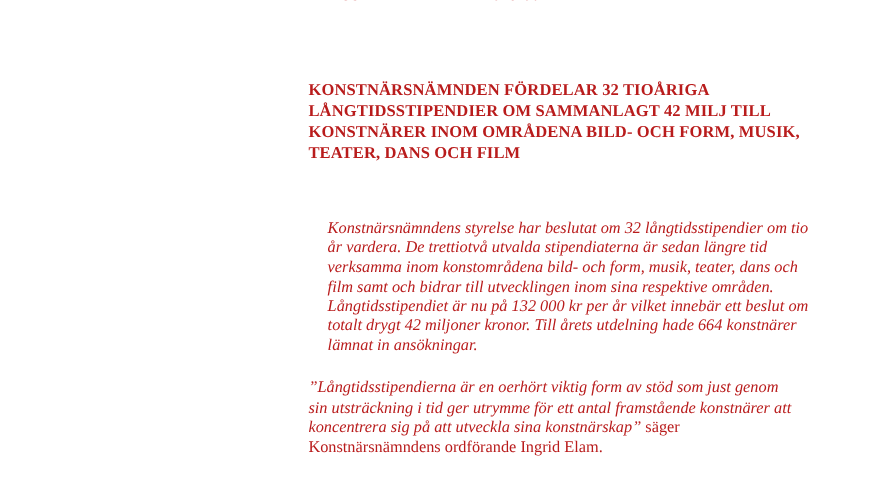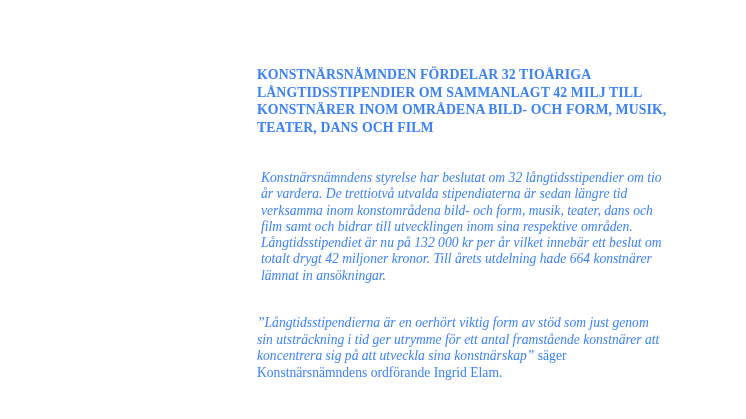--- a/index.html
+++ b/index.html
@@ -6,21 +6,21 @@
   html, body {
     margin: 0;
     padding: 0;
     background: #ffffff;
   }
   .page {
     position: relative;
     width: 742px;
     height: 419px;
     background: #ffffff;
-    color: #3b82f6;
+    color: #b91c1c;
     font-family: "Liberation Serif", "DejaVu Serif", serif;
     overflow: hidden;
   }
   
   .masthead-clip {
     position: absolute;
     left: 257px;
     top: 0;
     width: 260px;
     height: 4px;
@@ -43,21 +43,21 @@
     font-size: 13.8px;
     font-weight: bold;
     line-height: 17.6px;
     white-space: pre;
     letter-spacing: 0.1px;
   }
   .lead-paragraph {
     position: absolute;
     left: 257px;
     top: 166px;
-    margin: 4px;
+    margin: 16px;
     font-size: 13.6px;
     font-style: italic;
     line-height: 16.3px;
     white-space: pre;
   }
   .quote-paragraph {
     position: absolute;
     left: 257px;
     top: 315px;
     margin: 0;

